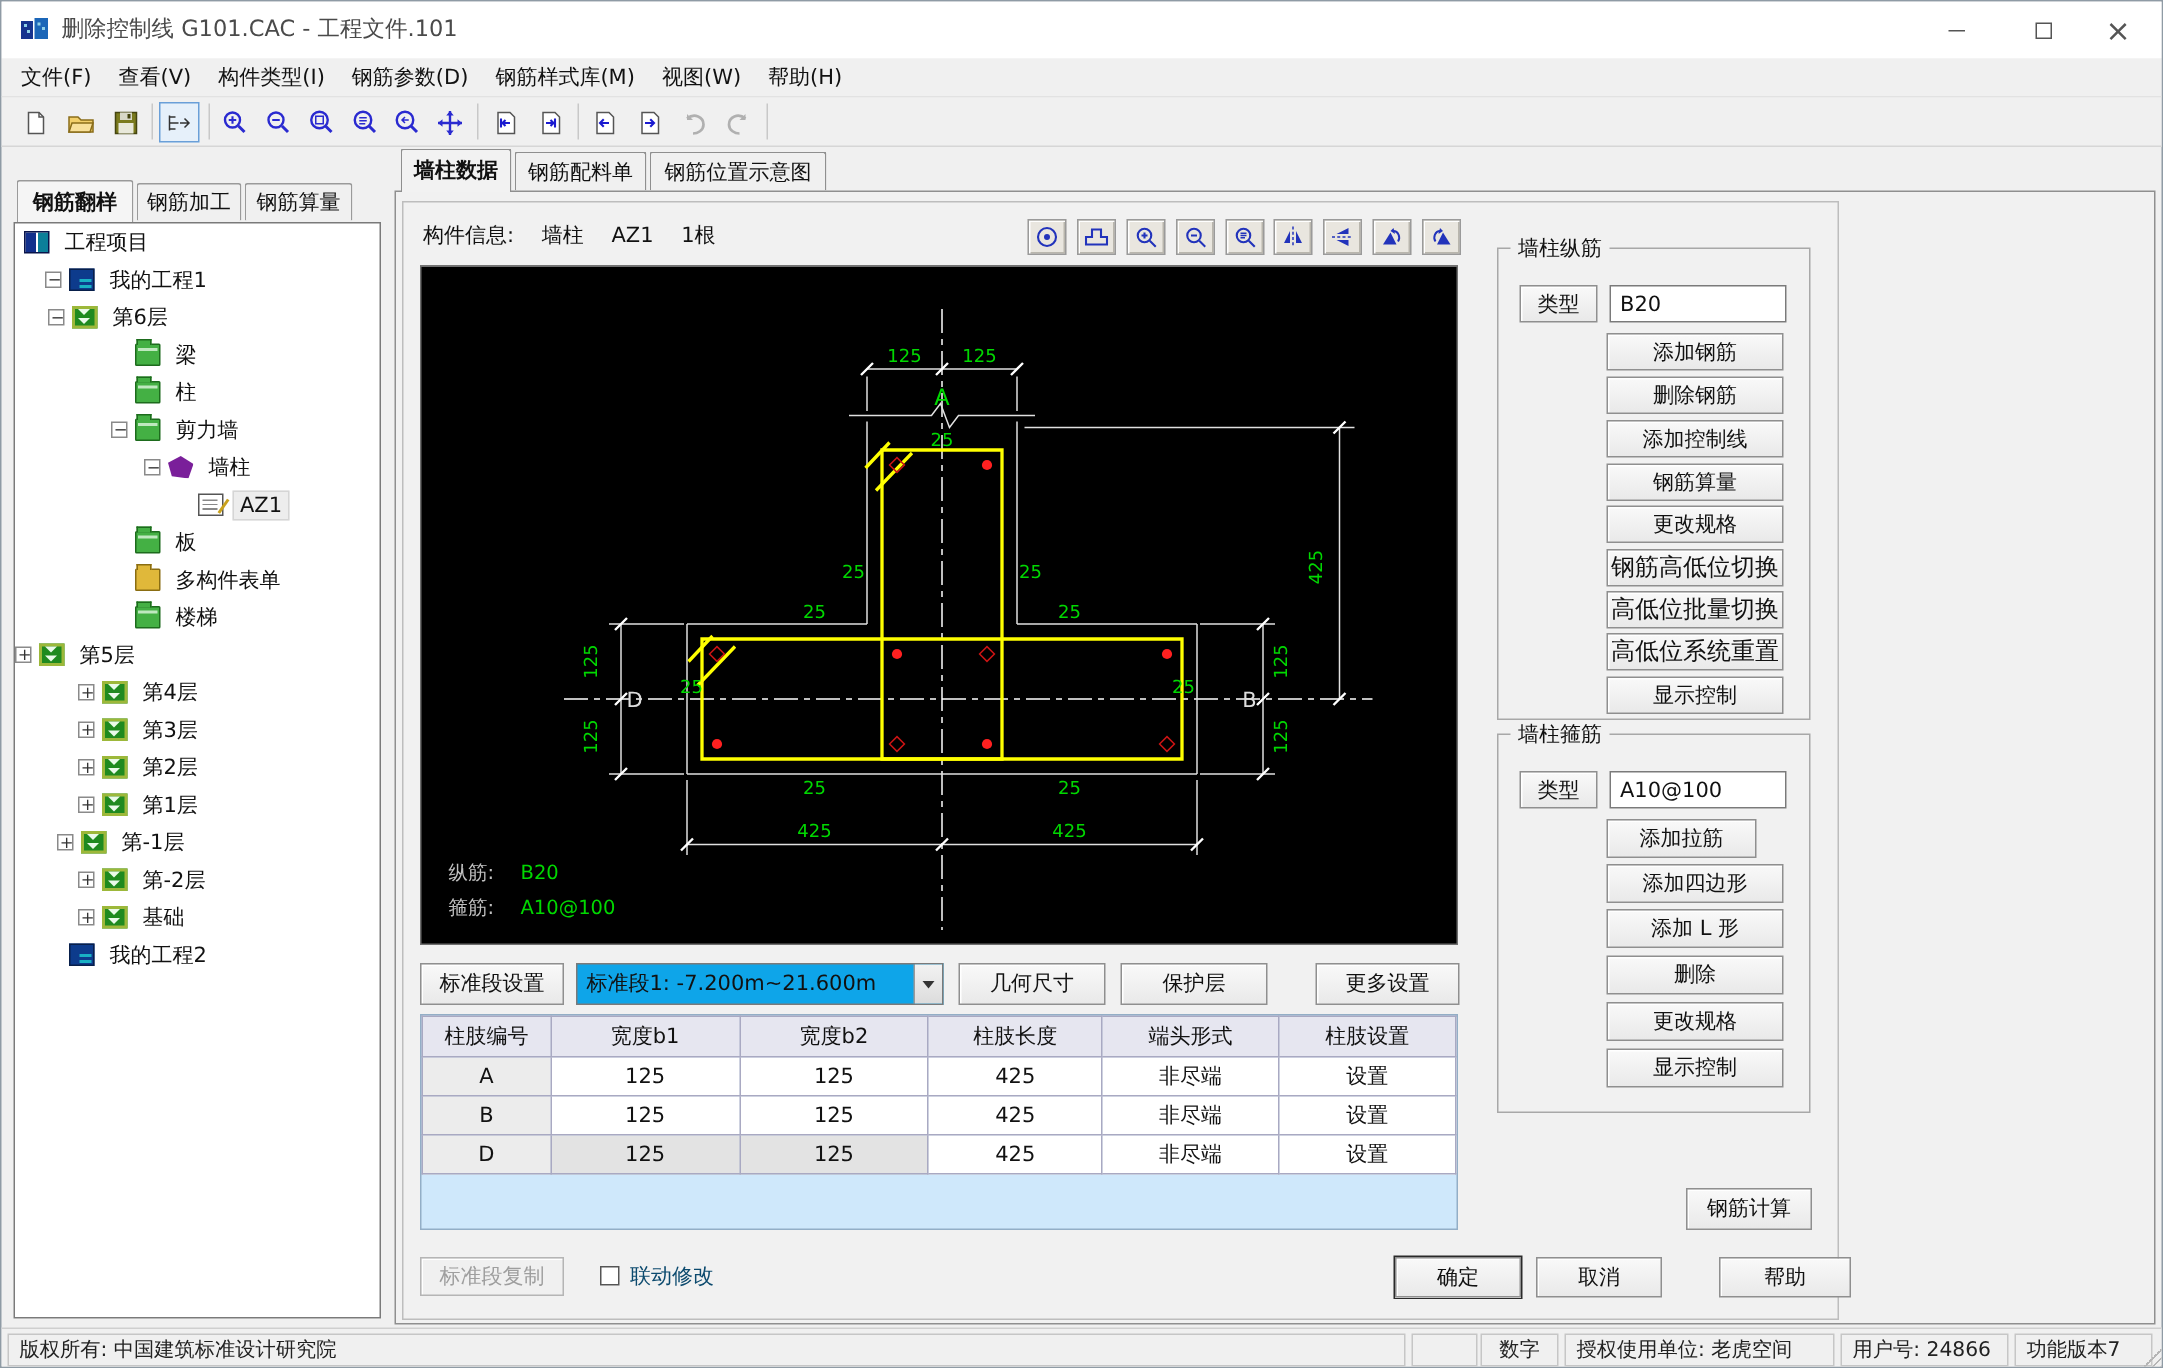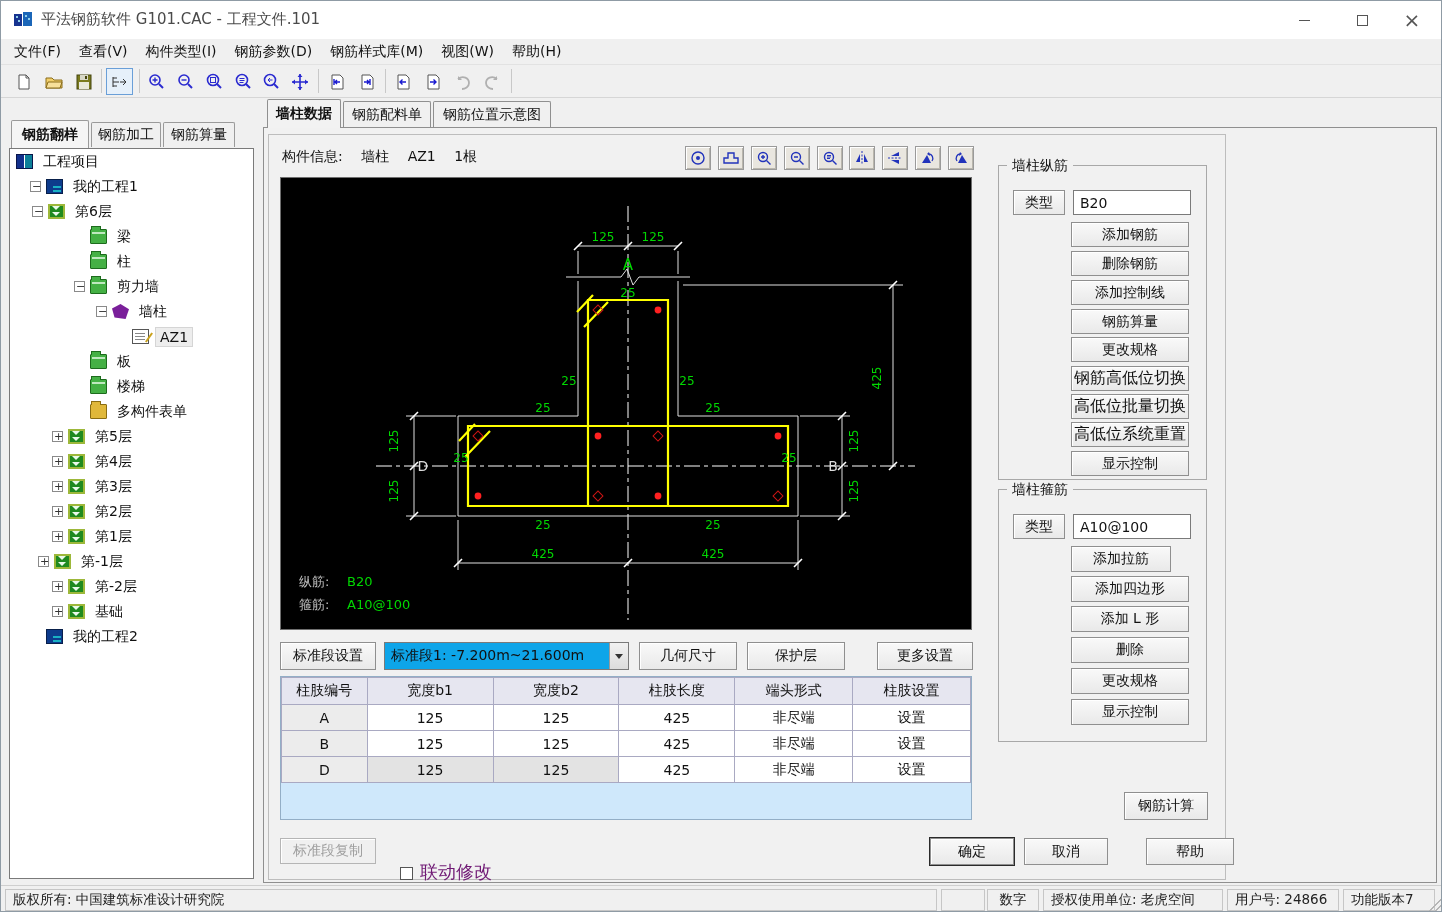--- a/index.html
+++ b/index.html
@@ -107,21 +107,21 @@
     <div class="title-ico">
       <svg width="20" height="20">
           <rect x="1" y="4" width="8" height="12" fill="#16338f"></rect>
           <rect x="10" y="2" width="9" height="14" fill="#1b66b8"></rect>
           <rect x="3" y="6" width="2" height="2" fill="#8fd0e8"></rect>
           <rect x="12" y="5" width="2" height="2" fill="#8fd0e8"></rect>
           <rect x="15" y="8" width="2" height="2" fill="#8fd0e8"></rect>
           <rect x="5" y="10" width="2" height="2" fill="#8fd0e8"></rect>
         </svg>
     </div>
-    <div class="title-text">平法钢筋软件 G101.CAC - 工程文件.101</div>
+    <div class="title-text">删除控制线 G101.CAC - 工程文件.101</div>
     <div class="winbtn wb-min" style="right:116px">
         <span></span>
       </div>
     <div class="winbtn wb-max" style="right:58px">
         <span></span>
       </div>
     <div class="winbtn wb-close" style="right:8px">×</div>
   </div>
 
   <div class="menubar">
@@ -284,28 +284,28 @@
       </div>
     <div class="trow selected" style="padding-left:122px">
         <span class="ticon i-doc"></span>
         <span class="tlabel">AZ1</span>
       </div>
     <div class="trow" style="padding-left:80px">
         <span class="ticon i-folder"></span>
         <span class="tlabel">板</span>
       </div>
     <div class="trow" style="padding-left:80px">
+        <span class="ticon i-foldery"></span>
+        <span class="tlabel">多构件表单</span>
+      </div>
+    <div class="trow" style="padding-left:80px">
         <span class="ticon i-folder"></span>
         <span class="tlabel">楼梯</span>
       </div>
-    <div class="trow" style="padding-left:80px">
-        <span class="ticon i-foldery"></span>
-        <span class="tlabel">多构件表单</span>
-      </div>
-    <div class="trow" style="padding-left:42px">
+    <div class="trow" style="">
         <span class="exp plus"></span>
         <span class="ticon i-floor"></span>
         <span class="tlabel">第5层</span>
       </div>
     <div class="trow" style="padding-left:42px">
         <span class="exp plus"></span>
         <span class="ticon i-floor"></span>
         <span class="tlabel">第4层</span>
       </div>
     <div class="trow" style="padding-left:42px">
@@ -540,21 +540,21 @@
           <td class="dim">125</td>
           <td>425</td>
           <td>非尽端</td>
           <td>设置</td>
         </tr>
       </tbody>
         </table>
     </div>
 
     <div class="btn disabled abs" style="left:16px;top:710px;width:96px;height:26px">标准段复制</div>
-    <div class="abs" style="left:136px;top:732px;font-size:18px;color:#701a75">
+    <div class="abs" style="left:136px;top:714px;font-size:14px;color:#0c4a6e">
       <span class="checkbox"></span><span>联动修改</span>
     </div>
     <div class="btn default abs" style="left:666px;top:710px;width:84px;height:27px">确定</div>
     <div class="btn abs" style="left:760px;top:710px;width:84px;height:27px">取消</div>
     <div class="btn abs" style="left:882px;top:710px;width:88px;height:27px">帮助</div>
 
     <div class="gbox" style="left:734px;top:37px;width:209px;height:315px">
       <span class="gtitle">墙柱纵筋</span>
       <div class="btn abs" style="left:14px;top:24px;width:52px;height:25px">类型</div>
       <div class="field abs" style="left:74px;top:24px;width:118px;height:25px">B20</div>

